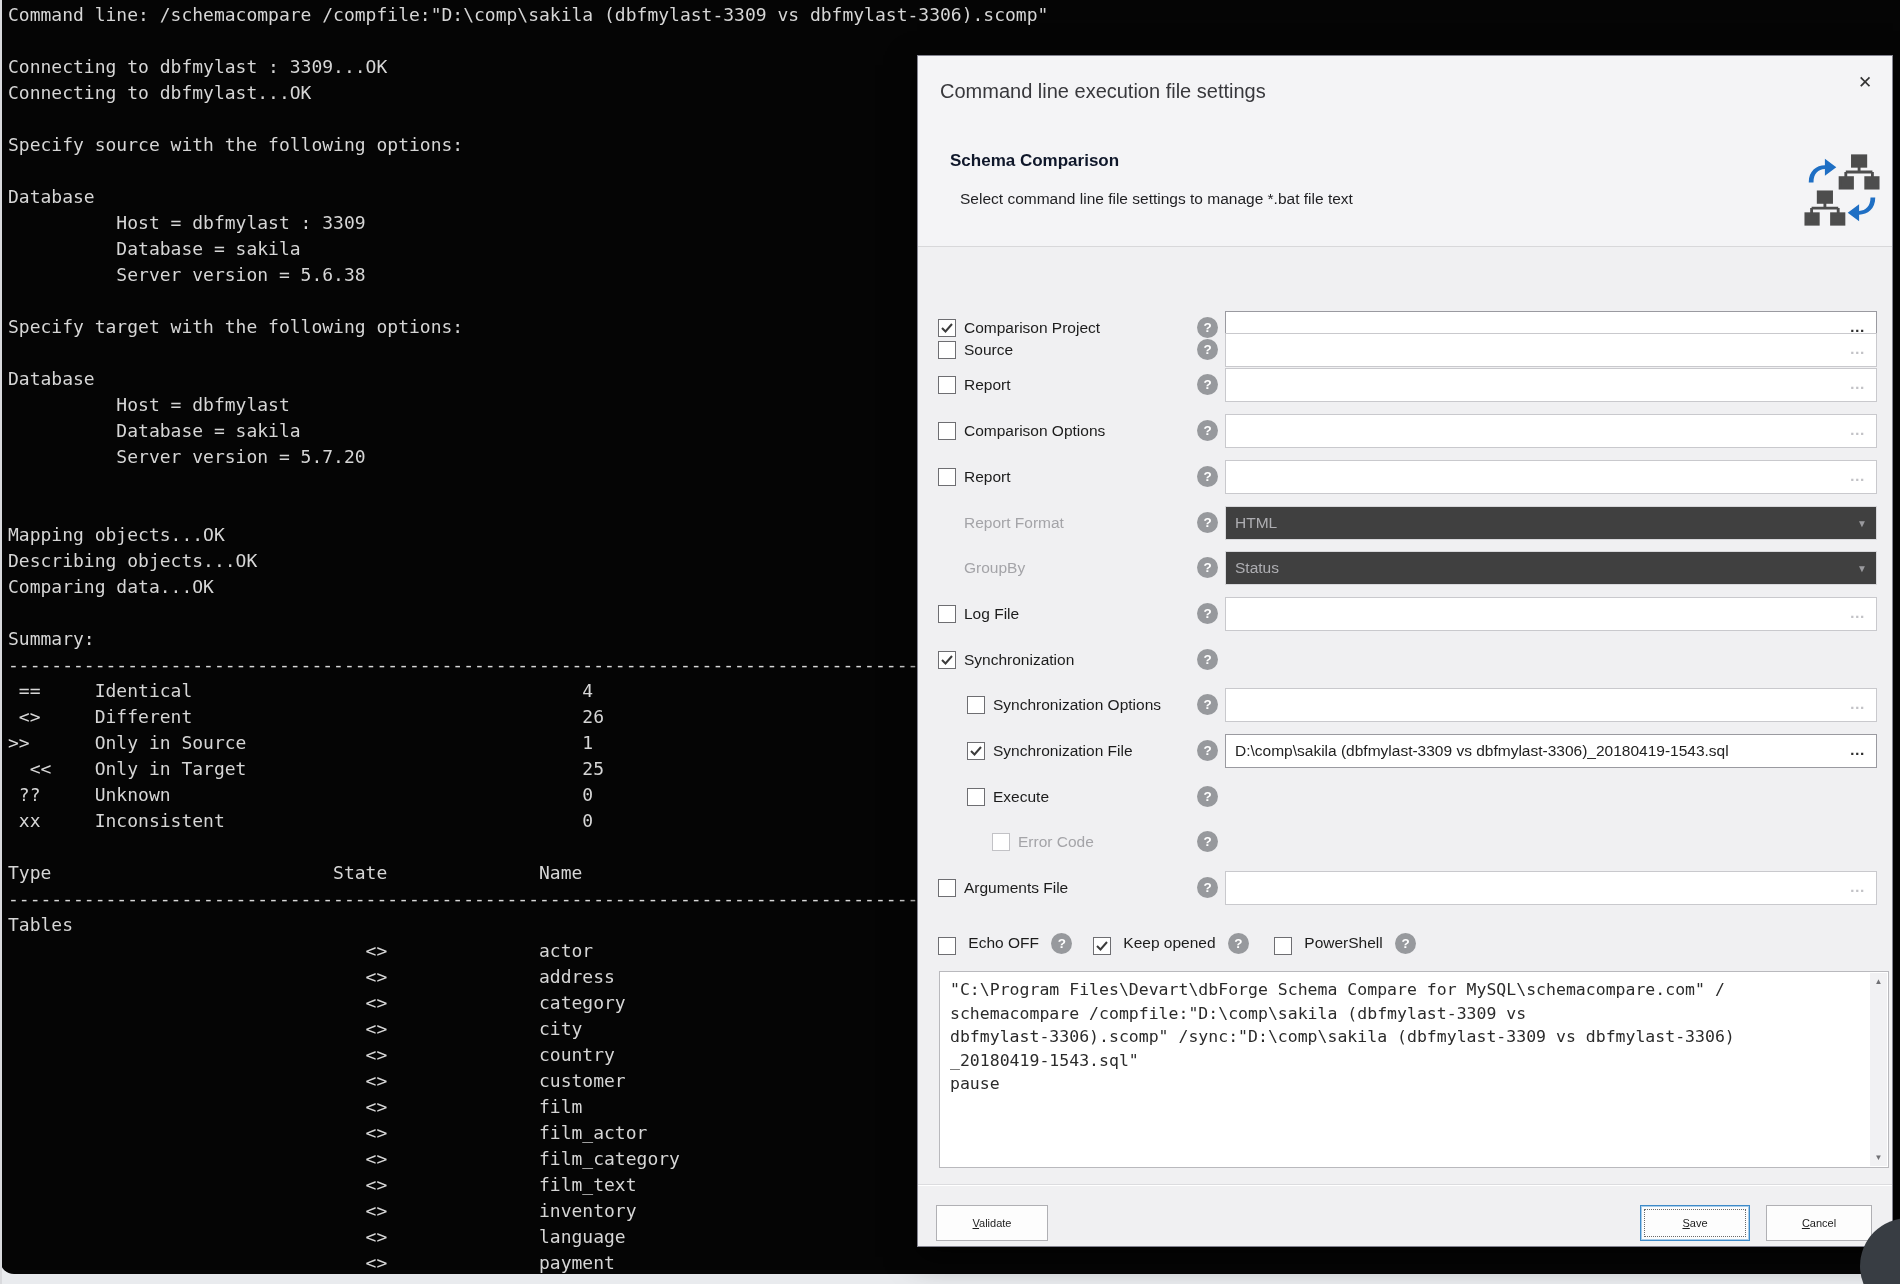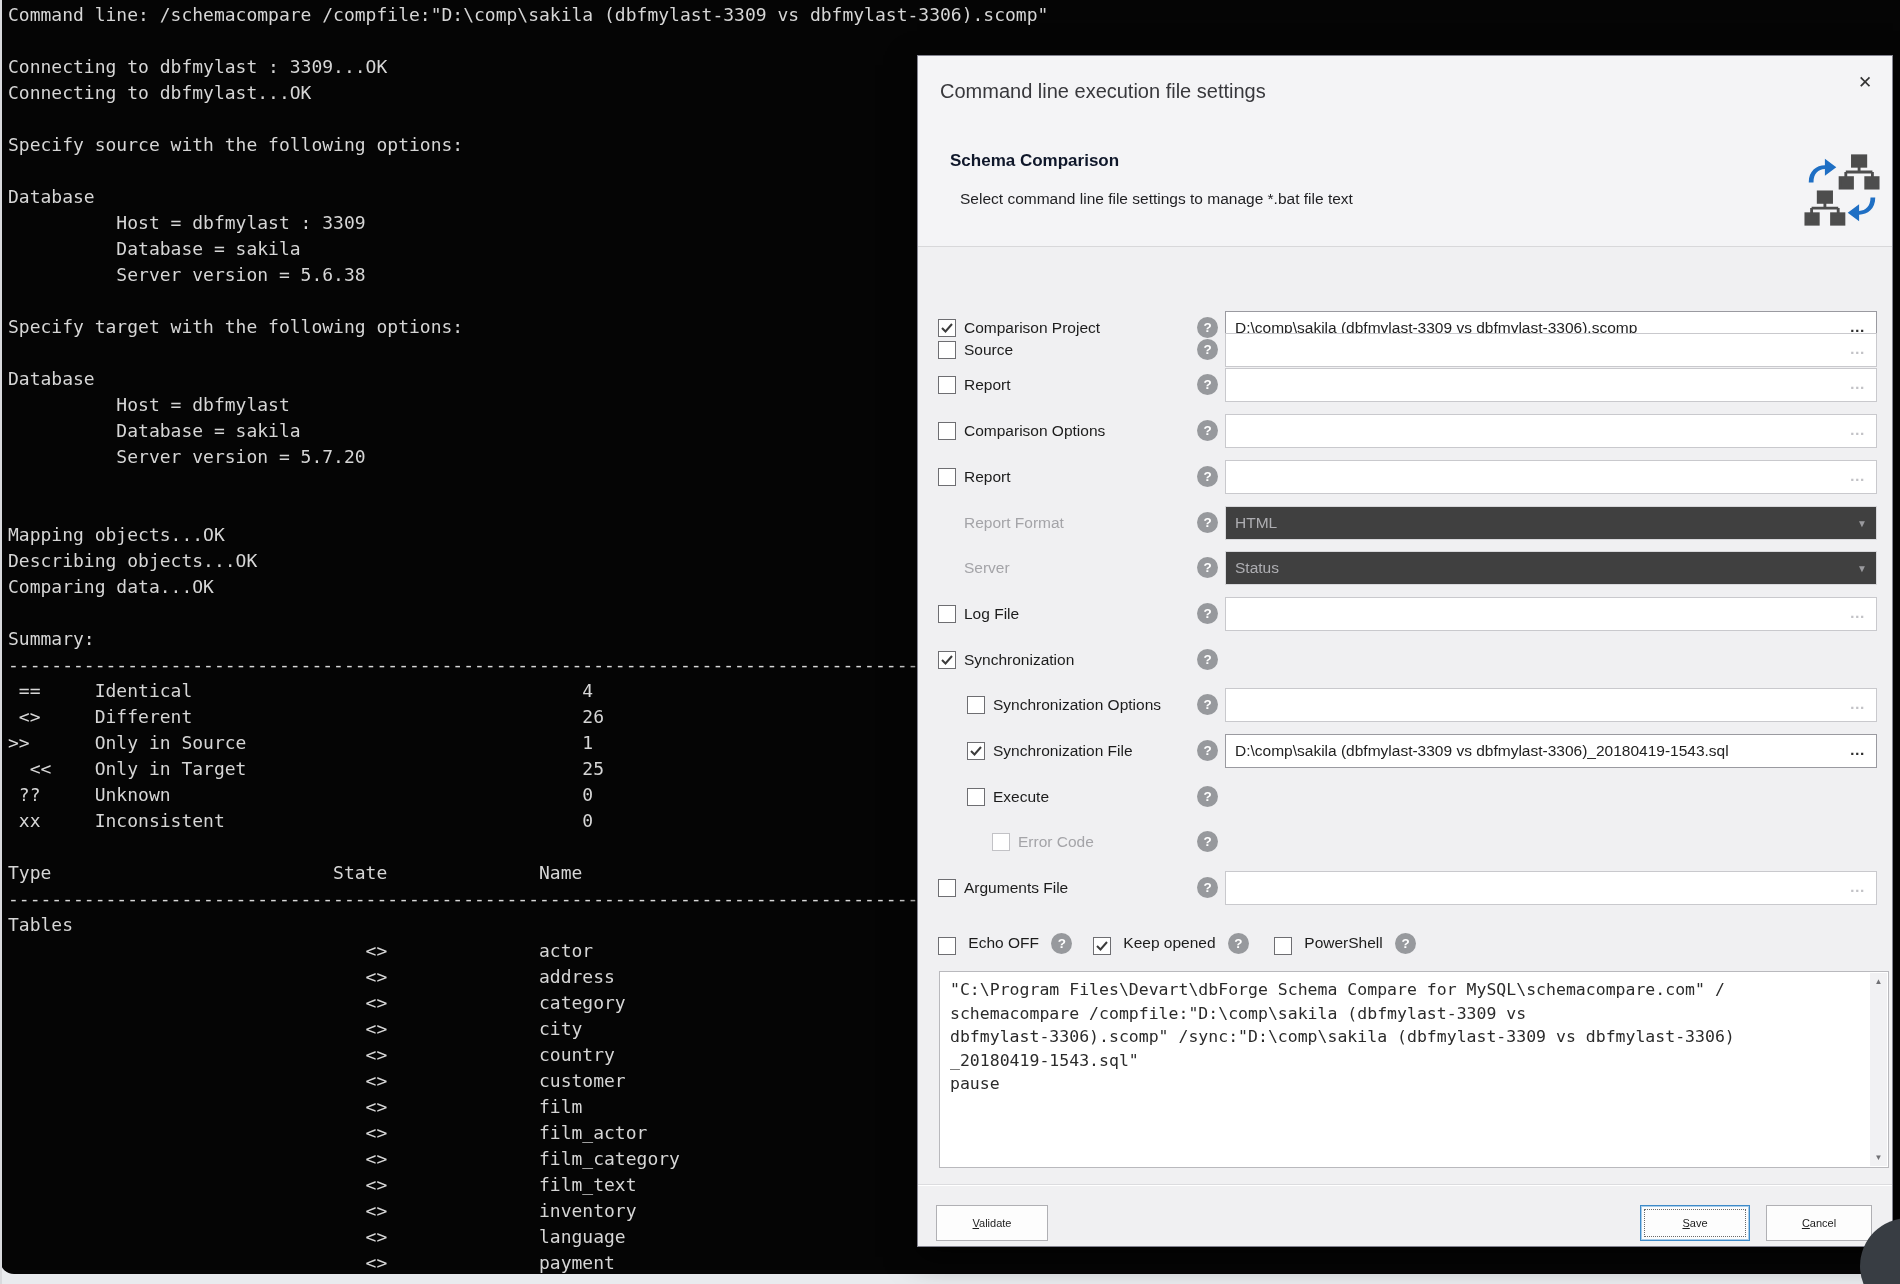--- a/index.html
+++ b/index.html
@@ -171,21 +171,20 @@
     <div class="rows">
         <div class="row ind0" style="top: 235px; margin-top: 20px;">
     <span class="cb checked">
       <svg width="12" height="10" viewBox="0 0 12 10">
               <polyline points="1,5 4.5,8.5 11,1" fill="none" stroke="#3c3c3c" stroke-width="2"></polyline>
             </svg>
     </span>
     <span class="lbl">Comparison Project</span>
     <span class="help">?</span>
     <div class="field filled">
-      <span class="val">D:\comp\sakila (dbfmylast-3309 vs dbfmylast-3306).scomp</span>
       <span class="browse">…</span>
 
     </div>
   </div>
         <div class="row ind0" style="top: 277px; border-radius: 16px;">
     <span class="cb">
       
     </span>
     <span class="lbl">Source</span>
     <span class="help">?</span>
@@ -236,21 +235,21 @@
     <span class="lbl">Report Format</span>
     <span class="help">?</span>
     <div class="field select">
       <span class="val">HTML</span>
 
       <span class="caret">▼</span>
     </div>
   </div>
         <div class="row ind0 disabled" style="top: 495.2px;">
 
-    <span class="lbl">Server</span>
+    <span class="lbl">GroupBy</span>
     <span class="help">?</span>
     <div class="field select">
       <span class="val">Status</span>
 
       <span class="caret">▼</span>
     </div>
   </div>
         <div class="row ind0" style="top: 540.9px;">
     <span class="cb">
       

